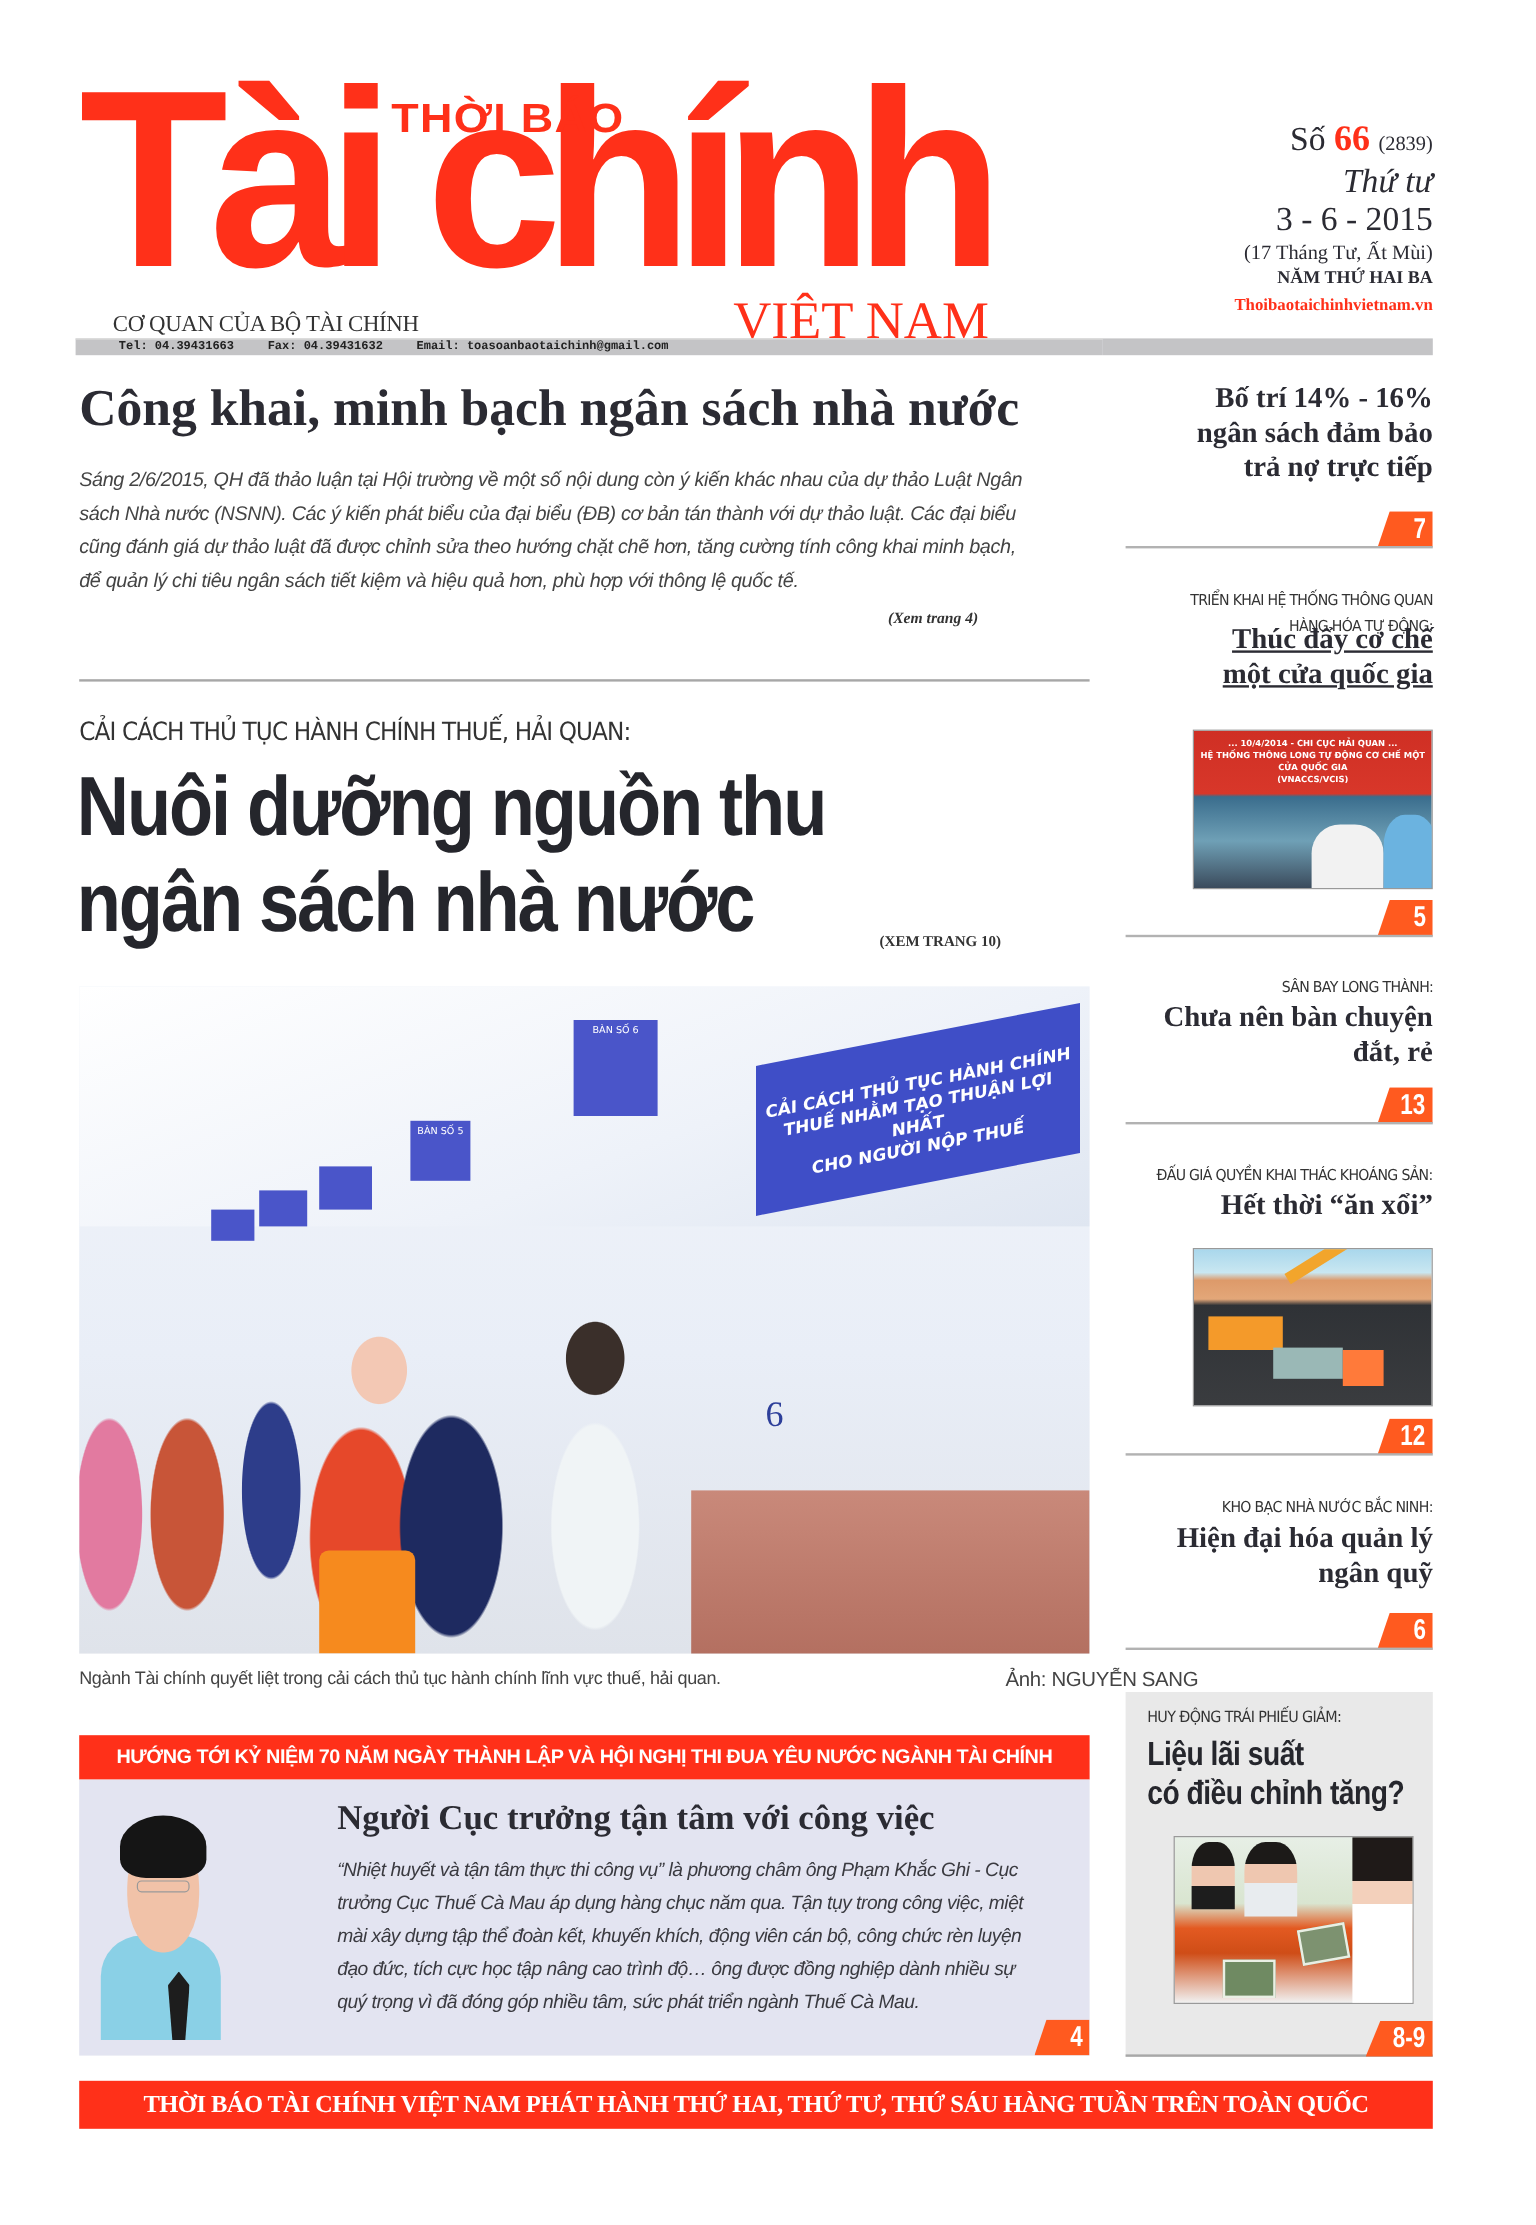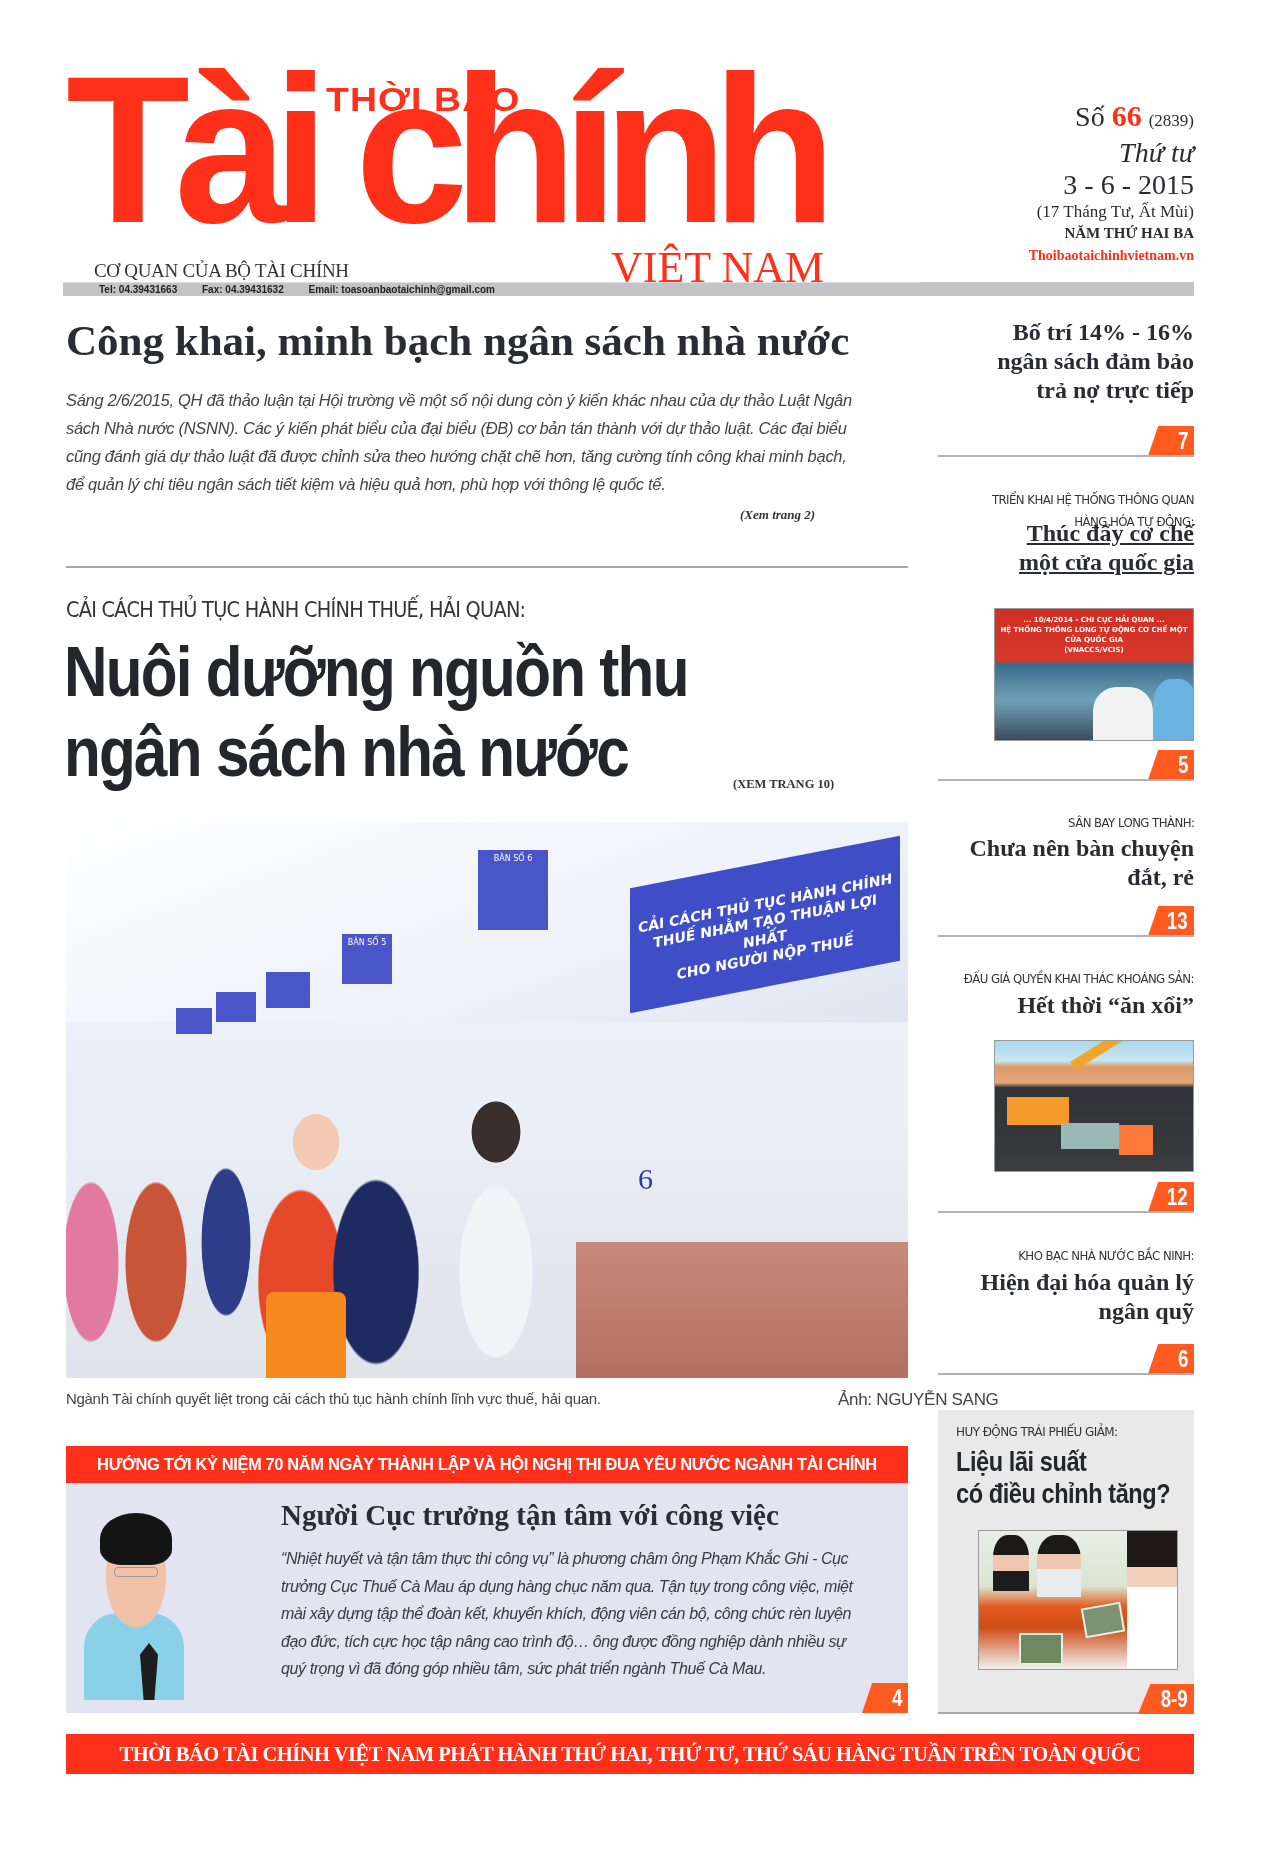--- a/index.html
+++ b/index.html
@@ -5,21 +5,21 @@
   * { box-sizing: border-box; margin: 0; padding: 0; }
   html, body { width: 1280px; height: 1854px; background: #ffffff; overflow: hidden; }
   body { position: relative; font-family: "Liberation Sans", sans-serif; color: #2b2b33; }
 
   
   .masthead { position: absolute; left: 66px; top: 74px; width: 1140px; height: 220px; }
   .mast-kicker { position: absolute; left: 260px; top: 6px; font-family: "Liberation Sans", sans-serif; font-weight: 900; font-size: 34px; color: #ff3019; letter-spacing: 1px; transform: scaleX(1.1); transform-origin: left; }
   .mast-title { position: absolute; left: 0; top: -30px; font-family: "Liberation Sans", sans-serif; font-weight: 900; font-size: 188px; line-height: 1; color: #ff3019; letter-spacing: -14px; transform: scaleX(1.08) scaleY(1.12); transform-origin: left top; }
   .mast-agency { position: absolute; left: 28px; top: 186px; font-family: "Liberation Serif", serif; font-size: 19px; color: #333; letter-spacing: -0.3px; }
   .mast-country { position: absolute; left: 545px; top: 168px; font-family: "Liberation Serif", serif; font-size: 44px; color: #ff3019; letter-spacing: 0px; }
-  .contact-bar { position: absolute; left: 63px; top: 282px; width: 856px; height: 14px; background: #c4c4c6; border-top: 1px solid #ddd; font-family: Liberation Sans, sans-serif; font-weight: bold; font-size: 10px; color: #222; line-height: 13px; padding-left: 36px; white-space: nowrap; }
+  .contact-bar { position: absolute; left: 63px; top: 282px; width: 856px; height: 14px; background: #c4c4c6; border-top: 1px solid #ddd; font-family: Liberation Mono, monospace; font-weight: bold; font-size: 10px; color: #222; line-height: 13px; padding-left: 36px; white-space: nowrap; }
   .contact-bar span { margin-right: 22px; }
   .contact-bar-right { position: absolute; left: 919px; top: 282px; width: 275px; height: 14px; background: #c4c4c6; }
 
   .issue-box { position: absolute; right: 86px; top: 100px; text-align: right; font-family: "Liberation Serif", serif; color: #2b2b33; }
   .issue-no { font-size: 28px; line-height: 32px; }
   .issue-no .num { color: #ff3019; font-weight: bold; font-size: 30px; }
   .issue-no .serial { font-size: 17px; }
   .issue-day { font-style: italic; font-size: 28px; line-height: 32px; }
   .issue-date { font-size: 28px; line-height: 32px; }
   .issue-lunar { font-size: 17px; line-height: 22px; }
@@ -128,21 +128,21 @@
   </div>
   <div class="issue-day">Thứ tư</div>
   <div class="issue-date">3 - 6 - 2015</div>
   <div class="issue-lunar">(17 Tháng Tư, Ất Mùi)</div>
   <div class="issue-year">NĂM THỨ HAI BA</div>
   <div class="issue-url">Thoibaotaichinhvietnam.vn</div>
 </div>
 
 <h1 class="lead-title">Công khai, minh bạch ngân sách nhà nước</h1>
 <p class="lead-body">Sáng 2/6/2015, QH đã thảo luận tại Hội trường về một số nội dung còn ý kiến khác nhau của dự thảo Luật Ngân sách Nhà nước (NSNN). Các ý kiến phát biểu của đại biểu (ĐB) cơ bản tán thành với dự thảo luật. Các đại biểu cũng đánh giá dự thảo luật đã được chỉnh sửa theo hướng chặt chẽ hơn, tăng cường tính công khai minh bạch, để quản lý chi tiêu ngân sách tiết kiệm và hiệu quả hơn, phù hợp với thông lệ quốc tế.</p>
-<div class="lead-more">(Xem trang 2)</div>
+<div class="lead-more">(Xem trang 4)</div>
 <div class="divider-main"></div>
 
 <div class="main-kicker">CẢI CÁCH THỦ TỤC HÀNH CHÍNH THUẾ, HẢI QUAN:</div>
 <h2 class="main-headline">
   <div>Nuôi dưỡng nguồn thu</div>
   <div>ngân sách nhà nước</div>
 </h2>
 <div class="main-more">(XEM TRANG 10)</div>
 
 <div class="main-photo">

